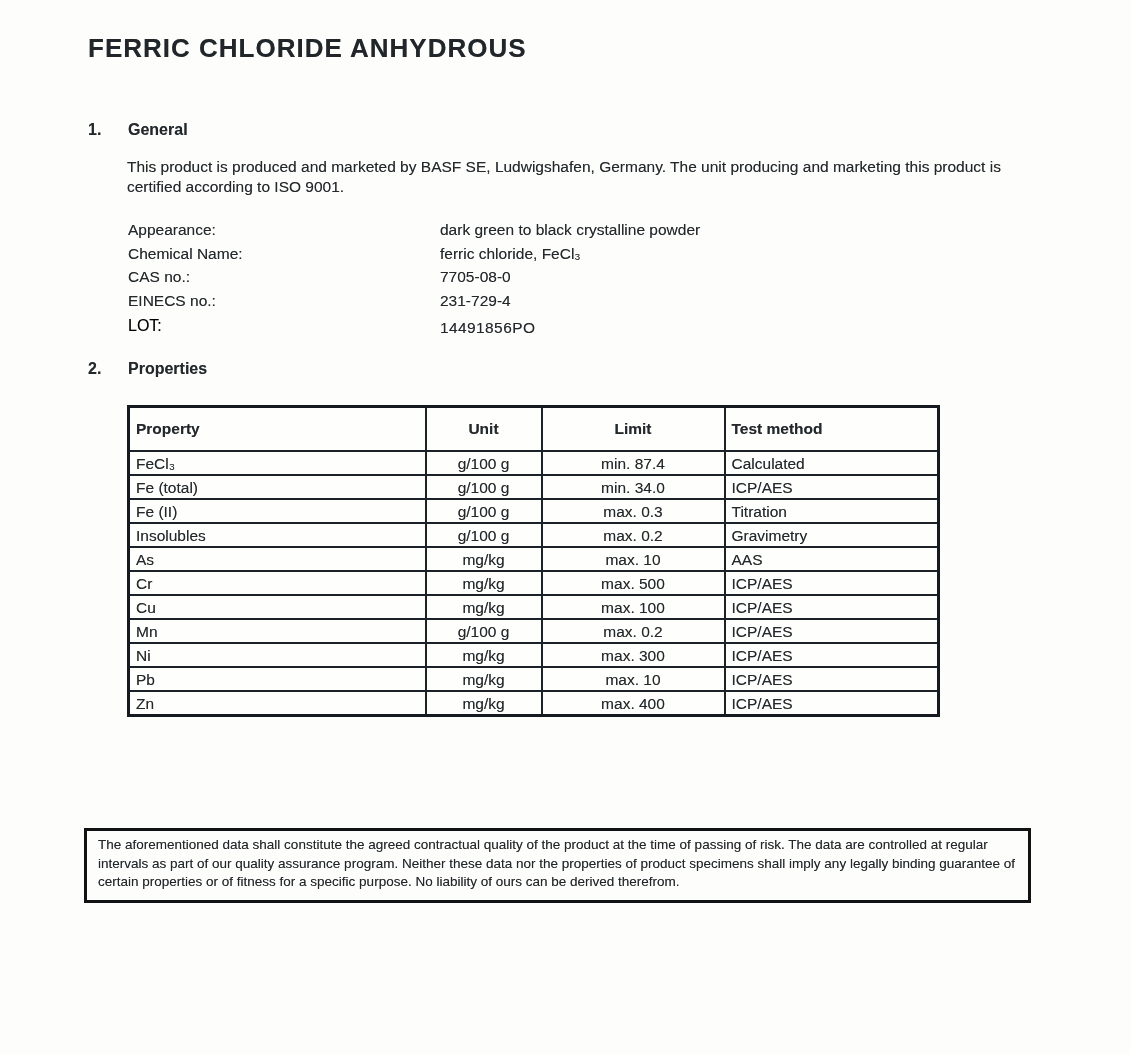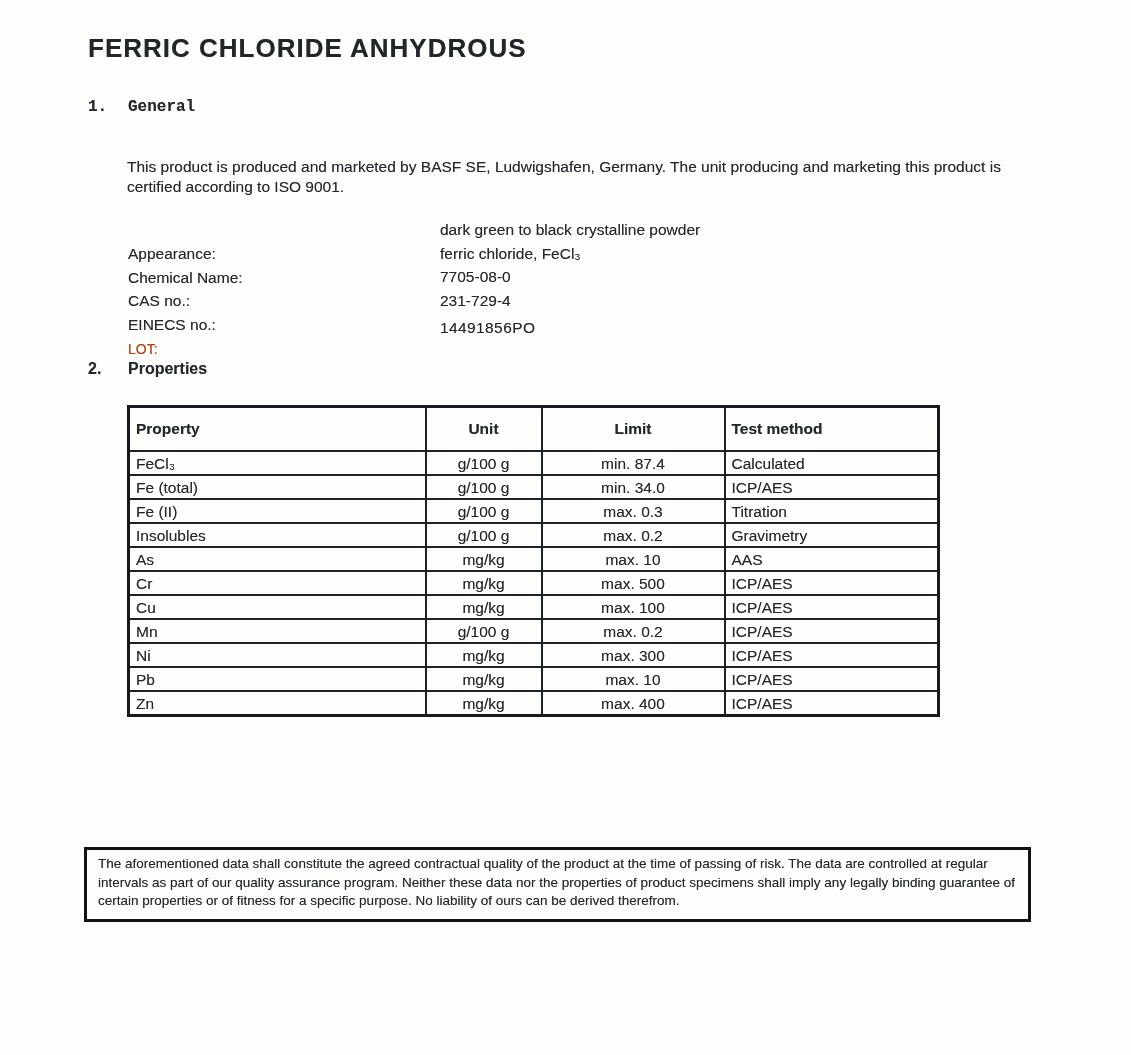--- a/index.html
+++ b/index.html
@@ -31,21 +31,21 @@
     position: absolute;
     left: 88px;
     font-size: 16px;
     font-weight: bold;
     color: #23282c;
   }
   .section-heading .sec-num {
     display: inline-block;
     width: 40px;
   }
-  .sec1 { top: 98px; font-family: Liberation Mono, monospace; }
+  .sec1 { top: 121px; }
   .sec2 { top: 360px; }
   .para {
     position: absolute;
     left: 127px;
     top: 157px;
     width: 928px;
     margin: 0;
     font-size: 15.5px;
     line-height: 19.5px;
   }
@@ -53,22 +53,22 @@
     position: absolute;
     left: 128px;
     top: 221px;
     font-size: 15.5px;
   }
   .field-row {
     display: flex;
     height: 23.6px;
     align-items: flex-start;
   }
-  .field-label { width: 312px; margin-top: 24px; }
-  .lot-row .field-label { font-size: 14px; padding-top: 2px; color: #c2410c; }
+  .field-label { width: 312px; }
+  .lot-row .field-label { font-size: 16px; padding-top: 2px; color: #000000; }
   .lot-row .field-value { padding-top: 4px; letter-spacing: 0.4px; text-align: right; }
   .props-table {
     position: absolute;
     left: 127px;
     top: 405px;
     width: 810px;
     border-collapse: collapse;
     table-layout: fixed;
     font-size: 15.5px;
     background: #fefefc;
@@ -92,21 +92,21 @@
     vertical-align: middle;
     border-radius: 8px;
   }
   .props-table th.col-unit, .props-table td.col-unit,
   .props-table th.col-limit, .props-table td.col-limit {
     text-align: center;
   }
   .disclaimer-box {
     position: absolute;
     left: 84px;
-    top: 847px;
+    top: 828px;
     width: 947px;
     box-sizing: border-box;
     border: 3px solid #101214;
     background: #fdfdfb;
   }
   .disclaimer-box p {
     margin: 0;
     padding: 5px 11px 8px 11px;
     font-size: 13.5px;
     line-height: 18.6px;

